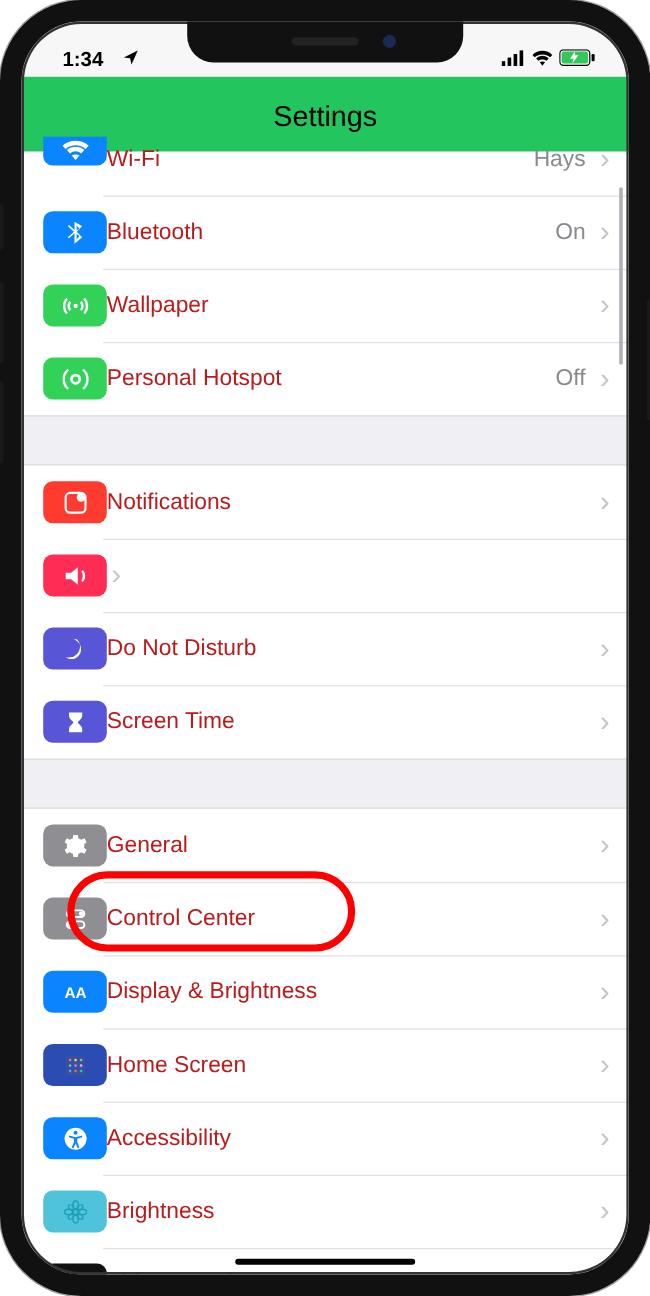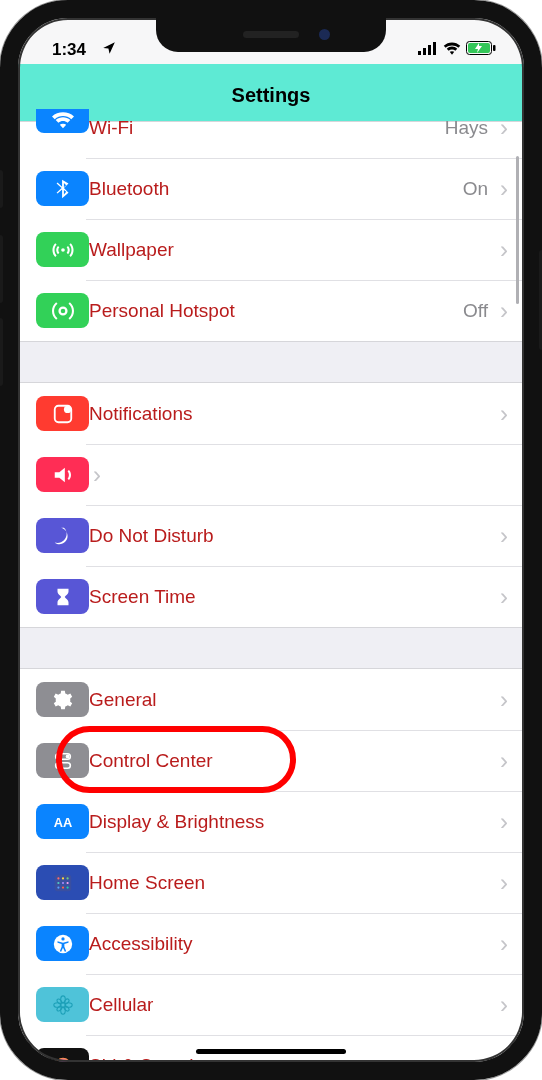--- a/index.html
+++ b/index.html
@@ -73,25 +73,25 @@
     justify-content: space-between;
     padding: 0 28px 4px 34px;
     font-weight: 600;
     font-size: 17px;
     background: #f7f7f8;
   }
   .status-left { display:flex; align-items:center; gap:16px; }
   .status-right { display:flex; align-items:flex-end; gap:5px; }
 
   .header {
-    background: #5eead4;
+    background: #22c55e;
     text-align: center;
     padding: 20px 0 14px;
-    font-weight: 700;
-    font-size: 20px;
+    font-weight: 400;
+    font-size: 24px;
     border-bottom: 1px solid #d6d6da;
   }
 
   .list { background:#fff; }
   .section-gap {
     height: 42px;
     background:#efeff4;
     border-top:1px solid #d6d6da;
     border-bottom:1px solid #d6d6da;
   }
@@ -362,21 +362,21 @@
               <ellipse cx="12" cy="18" rx="2.5" ry="4"></ellipse>
               <ellipse cx="6" cy="12" rx="4" ry="2.5"></ellipse>
               <ellipse cx="18" cy="12" rx="4" ry="2.5"></ellipse>
               <ellipse cx="8" cy="8" rx="3" ry="2" transform="rotate(45 8 8)"></ellipse>
               <ellipse cx="16" cy="8" rx="3" ry="2" transform="rotate(-45 16 8)"></ellipse>
               <ellipse cx="8" cy="16" rx="3" ry="2" transform="rotate(-45 8 16)"></ellipse>
               <ellipse cx="16" cy="16" rx="3" ry="2" transform="rotate(45 16 16)"></ellipse>
             </g>
           </svg>
         </div>
-        <span class="label">Cellular</span>
+        <span class="label">Brightness</span>
         <span class="chevron">›</span>
       </div>
       <div class="row">
         <div class="icon-box siri">
           <svg viewBox="0 0 24 24">
             <defs>
               <radialGradient id="sg">
                 <stop offset="0%" stop-color="#7dd3fc"></stop>
                 <stop offset="40%" stop-color="#a78bfa"></stop>
                 <stop offset="70%" stop-color="#f472b6"></stop>

